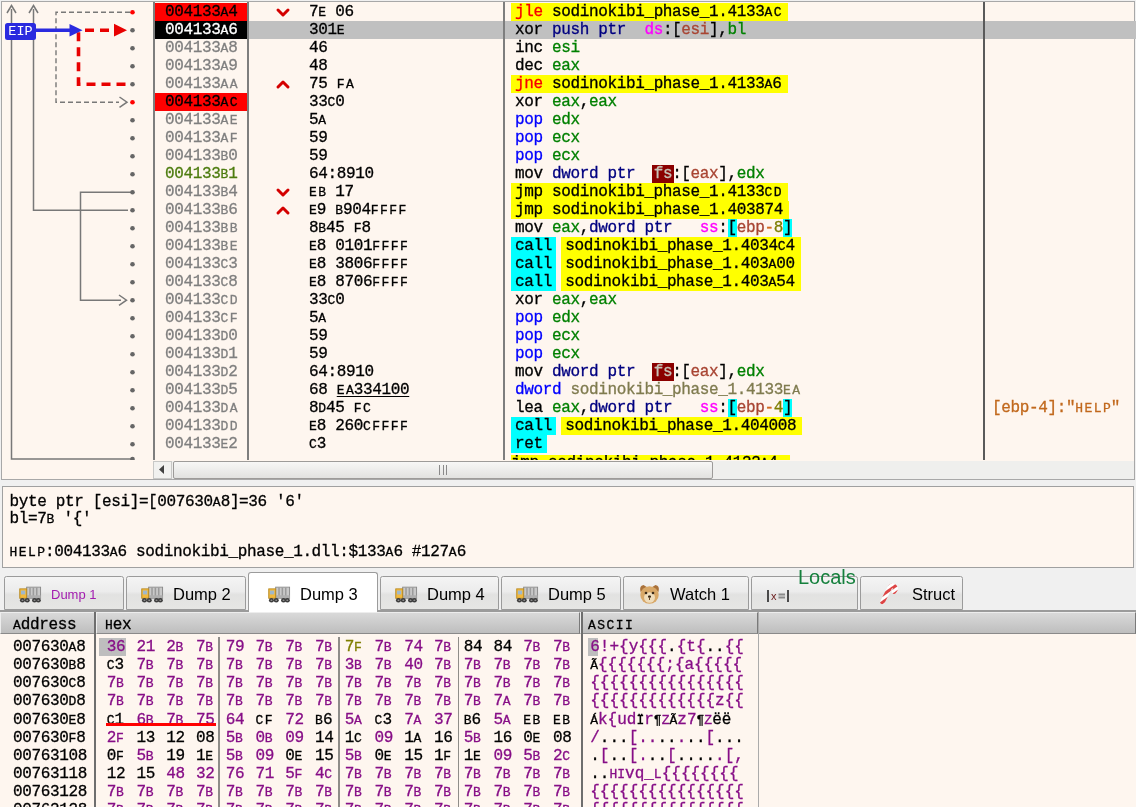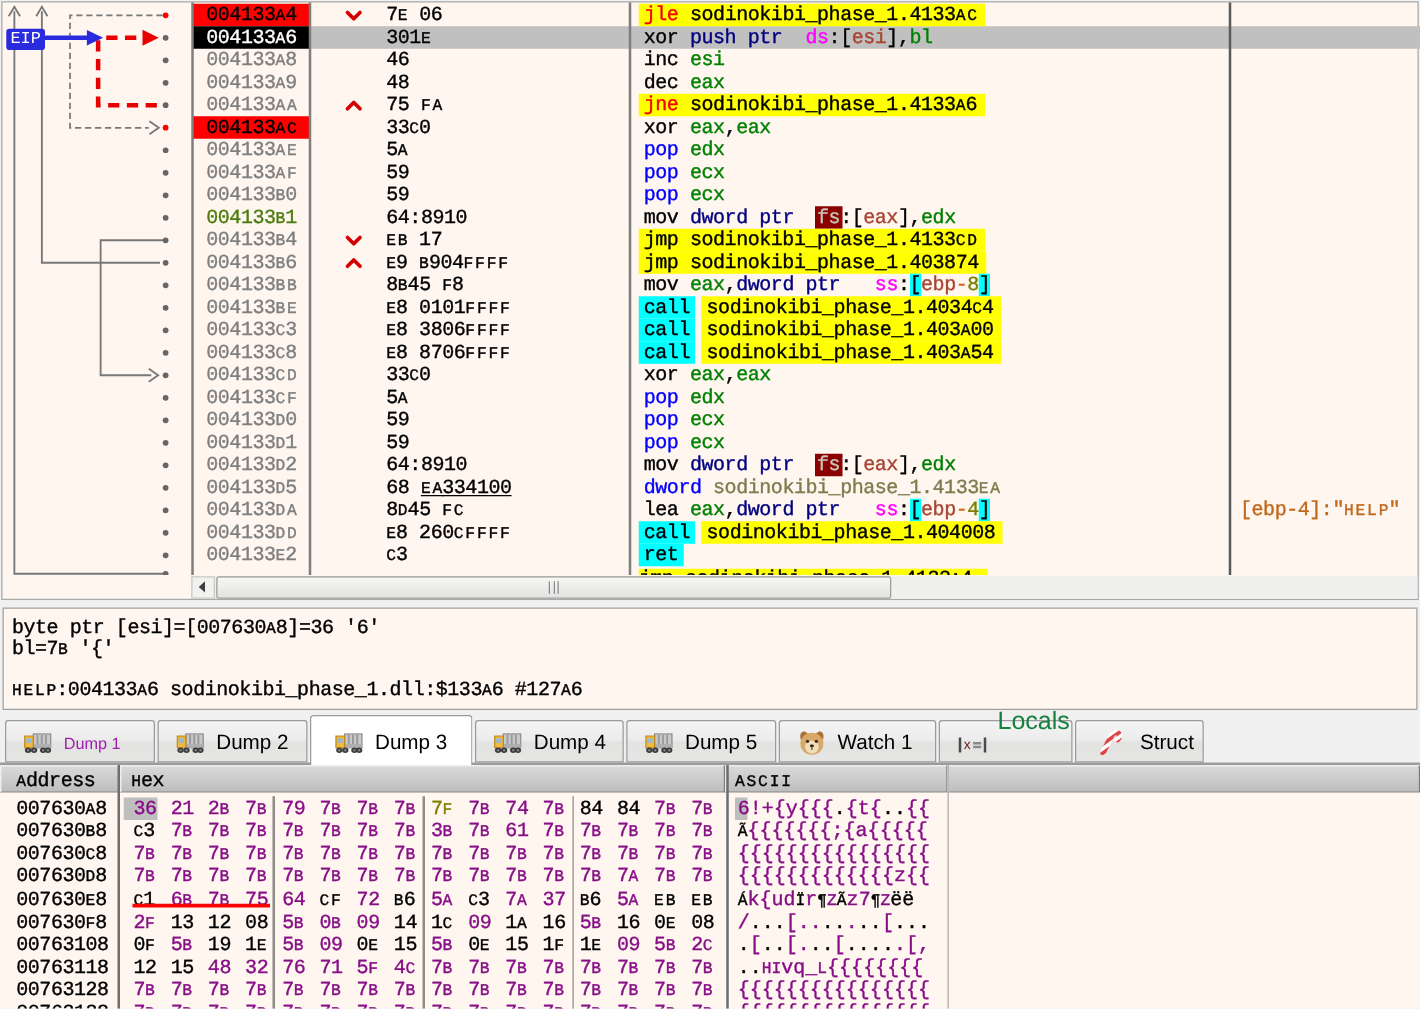--- a/index.html
+++ b/index.html
@@ -340,21 +340,21 @@
 <span class="A dm k2" style="left:106.8px;top:0"><i>C</i>3</span>
 <span class="A dm p" style="left:136.6px;top:0">7<i>B</i></span>
 <span class="A dm p" style="left:166.3px;top:0">7<i>B</i></span>
 <span class="A dm p" style="left:196.1px;top:0">7<i>B</i></span>
 <span class="A dm p" style="left:225.8px;top:0">7<i>B</i></span>
 <span class="A dm p" style="left:255.6px;top:0">7<i>B</i></span>
 <span class="A dm p" style="left:285.3px;top:0">7<i>B</i></span>
 <span class="A dm p" style="left:315.1px;top:0">7<i>B</i></span>
 <span class="A dm p" style="left:344.8px;top:0">3<i>B</i></span>
 <span class="A dm p" style="left:374.6px;top:0">7<i>B</i></span>
-<span class="A dm p" style="left:404.3px;top:0">61</span>
+<span class="A dm p" style="left:404.3px;top:0">40</span>
 <span class="A dm p" style="left:434.1px;top:0">7<i>B</i></span>
 <span class="A dm p" style="left:463.8px;top:0">7<i>B</i></span>
 <span class="A dm p" style="left:493.6px;top:0">7<i>B</i></span>
 <span class="A dm p" style="left:523.3px;top:0">7<i>B</i></span>
 <span class="A dm p" style="left:553.0px;top:0">7<i>B</i></span>
 <span class="A dm" style="left:590.2px;top:0;letter-spacing:0px"><b class="k2"><i class="a">Ã</i></b><b class="p">{</b><b class="p">{</b><b class="p">{</b><b class="p">{</b><b class="p">{</b><b class="p">{</b><b class="p">{</b><b class="p">;</b><b class="p">{</b><b class="p">a</b><b class="p">{</b><b class="p">{</b><b class="p">{</b><b class="p">{</b><b class="p">{</b></span>
 </div>
 <div class="A" style="left:0;top:674.4px;width:1136px;height:18.1px">
 <span class="A dm" style="left:13px;top:0">007630<i>C</i>8</span>
 <span class="A dm p" style="left:106.8px;top:0">7<i>B</i></span>

